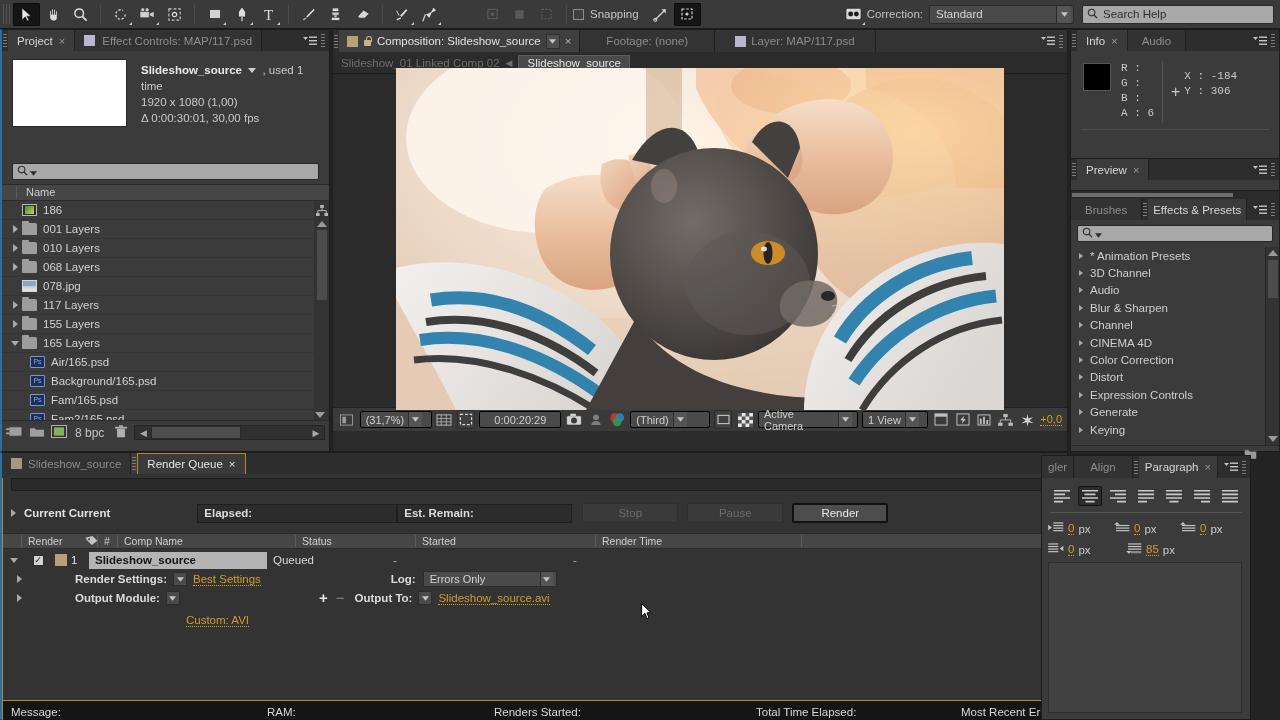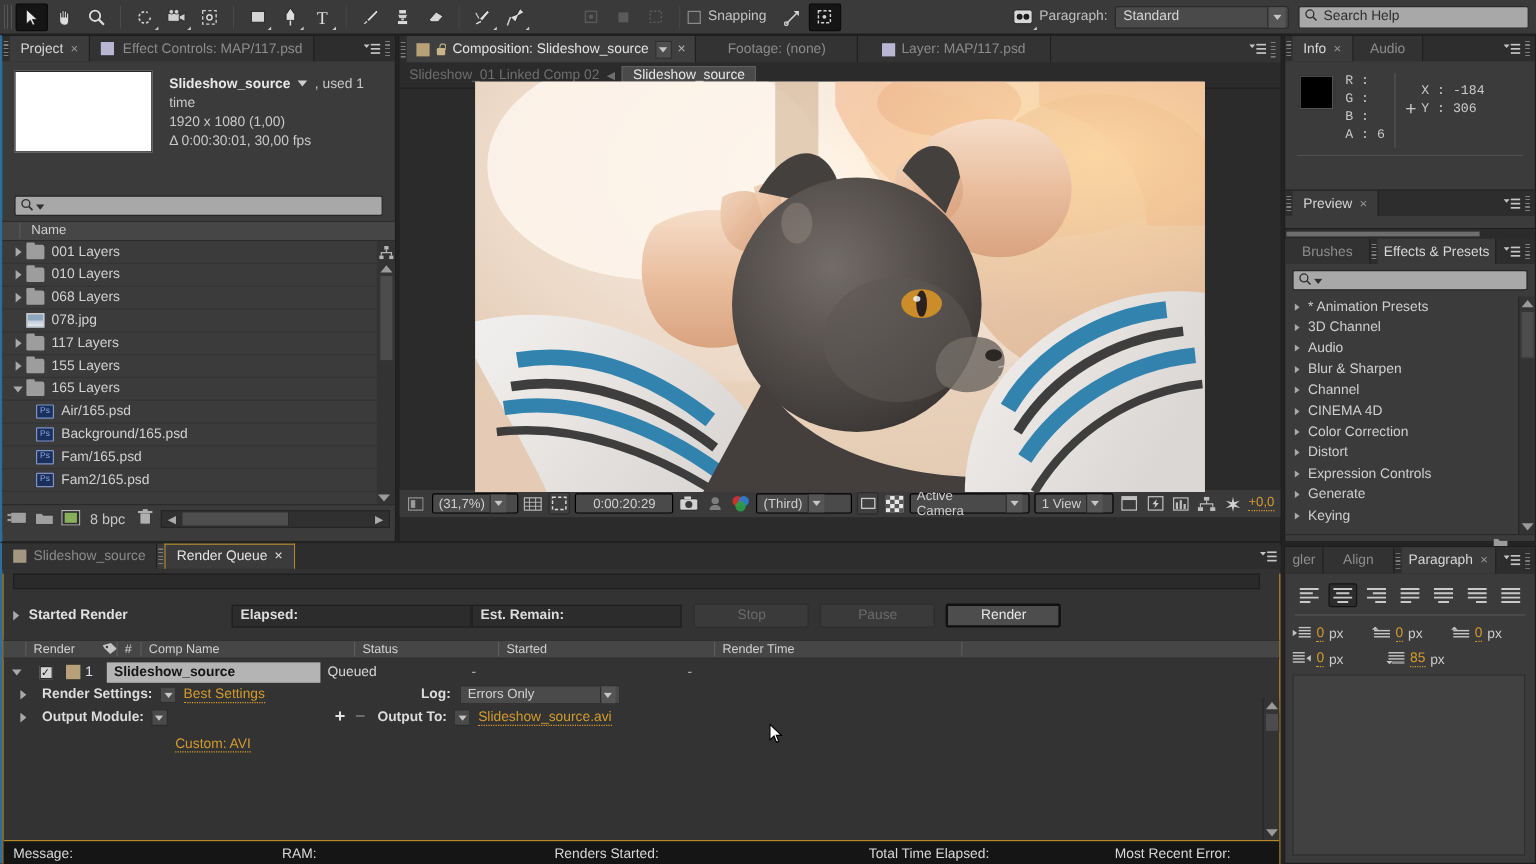--- a/index.html
+++ b/index.html
@@ -164,32 +164,32 @@
   .btn.primary{background:#4d4d4d;border:2px solid #111;color:#e8e8e8;}
   .rq-cols{height:16px;background:#464646;border-top:1px solid #2b2b2b;border-bottom:1px solid #2b2b2b;
       display:flex;align-items:center;font-size:10.5px;color:#d0d0d0;margin-top:6px;}
   .rq-cols div{border-left:1px solid #5c5c5c;padding-left:6px;height:12px;line-height:12px;}
   .rq-row{height:18px;display:flex;align-items:center;font-size:11.5px;}
   .namecell{background:#b4b4b4;color:#141414;height:17px;display:flex;align-items:center;
       padding-left:6px;font-weight:bold;}
   .chk{width:11px;height:11px;background:#d4d4d4;border:1px solid #2a2a2a;color:#111;font-size:9px;
       display:flex;align-items:center;justify-content:center;}
   .link{color:#d39b2e;border-bottom:1px dotted #d39b2e;font-size:11.5px;}
-  .lbl{color:#dcdcdc;font-weight:bold;font-size:11.5px;}
+  .lbl{color:#dcdcdc;font-weight:bold;font-size:11.5px;margin-left:40px;}
   .dd{height:16px;background:#4a4a4a;border:1px solid #2c2c2c;display:flex;align-items:center;
       color:#d2d2d2;font-size:11px;padding:0 3px 0 6px;}
   .dd .arrow{margin-left:auto;width:13px;height:14px;background:#555;border-left:1px solid #2c2c2c;
       display:flex;align-items:center;justify-content:center;}
   .triBtn{width:14px;height:14px;background:#4a4a4a;border:1px solid #2c2c2c;
       display:flex;align-items:center;justify-content:center;}
   .rq-status{position:absolute;left:0;bottom:0;width:100%;height:22px;background:#151515;
       border-top:1px solid #b5872f;display:flex;align-items:center;font-size:11.5px;color:#d8d8d8;}
 
   
-  #para{left:1070px;top:455px;width:210px;height:265px;border:1px solid #1d1d1d;background:#3b3b3b;}
+  #para{left:1041px;top:455px;width:210px;height:265px;border:1px solid #1d1d1d;background:#3b3b3b;}
   .para-tabs{height:22px;background:#2d2d2d;display:flex;align-items:stretch;}
   .para-align{display:flex;align-items:center;justify-content:space-between;padding:8px 8px 4px 8px;}
   .albtn{width:24px;height:20px;display:flex;align-items:center;justify-content:center;border-radius:2px;}
   .albtn.sel{background:#2c2c2c;border:1px solid #141414;}
   .para-div{margin:2px 8px 0 8px;border-top:1px solid #555;}
   .para-rows{padding:5px 6px;}
   .prow2{display:flex;align-items:center;height:21px;}
   .pfield{display:flex;align-items:center;width:66px;gap:4px;}
   .pnum{color:#d39b2e;border-bottom:1px dotted #d39b2e;font-size:11.5px;}
   .punit{color:#cbcbcb;font-size:11.5px;}
@@ -338,21 +338,21 @@
 
     <div style="margin-left:auto;display:flex;align-items:center;padding-right:6px;">
       <div class="tool">
         <svg width="17" height="14" viewBox="0 0 18 14">
             <rect x="1" y="1" width="16" height="12" rx="2" fill="#d8d8d8" stroke="#1d1d1d" stroke-width=".7"></rect>
             <circle cx="6" cy="7" r="2.6" fill="#1d1d1d"></circle>
             <circle cx="12" cy="7" r="2.6" fill="#1d1d1d"></circle>
           </svg>
         <span class="corner"></span>
       </div>
-      <span class="ws-label">Paragraph:</span>
+      <span class="ws-label">Correction:</span>
       <div class="ws-select">
         <span>Standard</span>
         <span class="arrow">
           <svg width="7" height="5" viewBox="0 0 8 5">
               <path d="M0 0 L8 0 L4 5Z" fill="#c6c6c6"></path>
             </svg>
         </span>
       </div>
       <div class="search-help">
         <span style="margin-right:5px;">
@@ -420,20 +420,25 @@
           </svg>
       </span>
     </div>
 
     <div class="col-head">
       <div class="c" style="margin-left:14px">Name</div>
     </div>
 
     <div class="proj-list">
       <div id="proj-rows">
+          <div class="prow">
+            <span class="tw"></span>
+            <span class="ico film"></span>
+            <span>186</span>
+          </div>
           <div class="prow">
             <span class="tw">
               <span class="tri"></span>
             </span>
             <span class="ico folder"></span>
             <span>001 Layers</span>
           </div>
           <div class="prow">
             <span class="tw">
               <span class="tri"></span>
@@ -1009,21 +1014,21 @@
             </svg>
         </div>
       </div>
     </div>
 
     <div class="rq-body">
       <div class="rq-topbar"></div>
 
       <div class="curr-render">
         <span class="tri" style="margin-right:8px;"></span>
-        <span class="cr-label">Started Render</span>
+        <span class="cr-label">Current Current</span>
         <div class="fieldbox" style="width:200px;margin-left:87px;">
           <span>Elapsed:</span>
         </div>
         <div class="fieldbox" style="width:175px;margin-left:0px;">
           <span>Est. Remain:</span>
         </div>
         <div class="btn dis" style="margin-left:10px;">
           <span>Stop</span>
         </div>
         <div class="btn dis" style="margin-left:9px;">
@@ -1111,21 +1116,21 @@
         <span class="link" style="margin-left:6px;">Slideshow_source.avi</span>
       </div>
 
       <div class="vscroll" style="position:absolute;right:0;top:104px;height:118px;">
         <div class="vsarrow up"></div>
         <div class="vsthumb" style="height:16px"></div>
         <div class="vsarrow dn"></div>
       </div>
 
       <div class="rq-status">
-        <span style="width:232px;padding-left:8px;">Message:</span>
+        <span style="width:264px;padding-left:8px;">Message:</span>
         <span style="width:227px;">RAM:</span>
         <span style="width:262px;">Renders Started:</span>
         <span style="width:205px;">Total Time Elapsed:</span>
         <span>Most Recent Error:</span>
       </div>
     </div>
   </div>
 
   <div class="panel" id="para">
     <div class="para-tabs">

